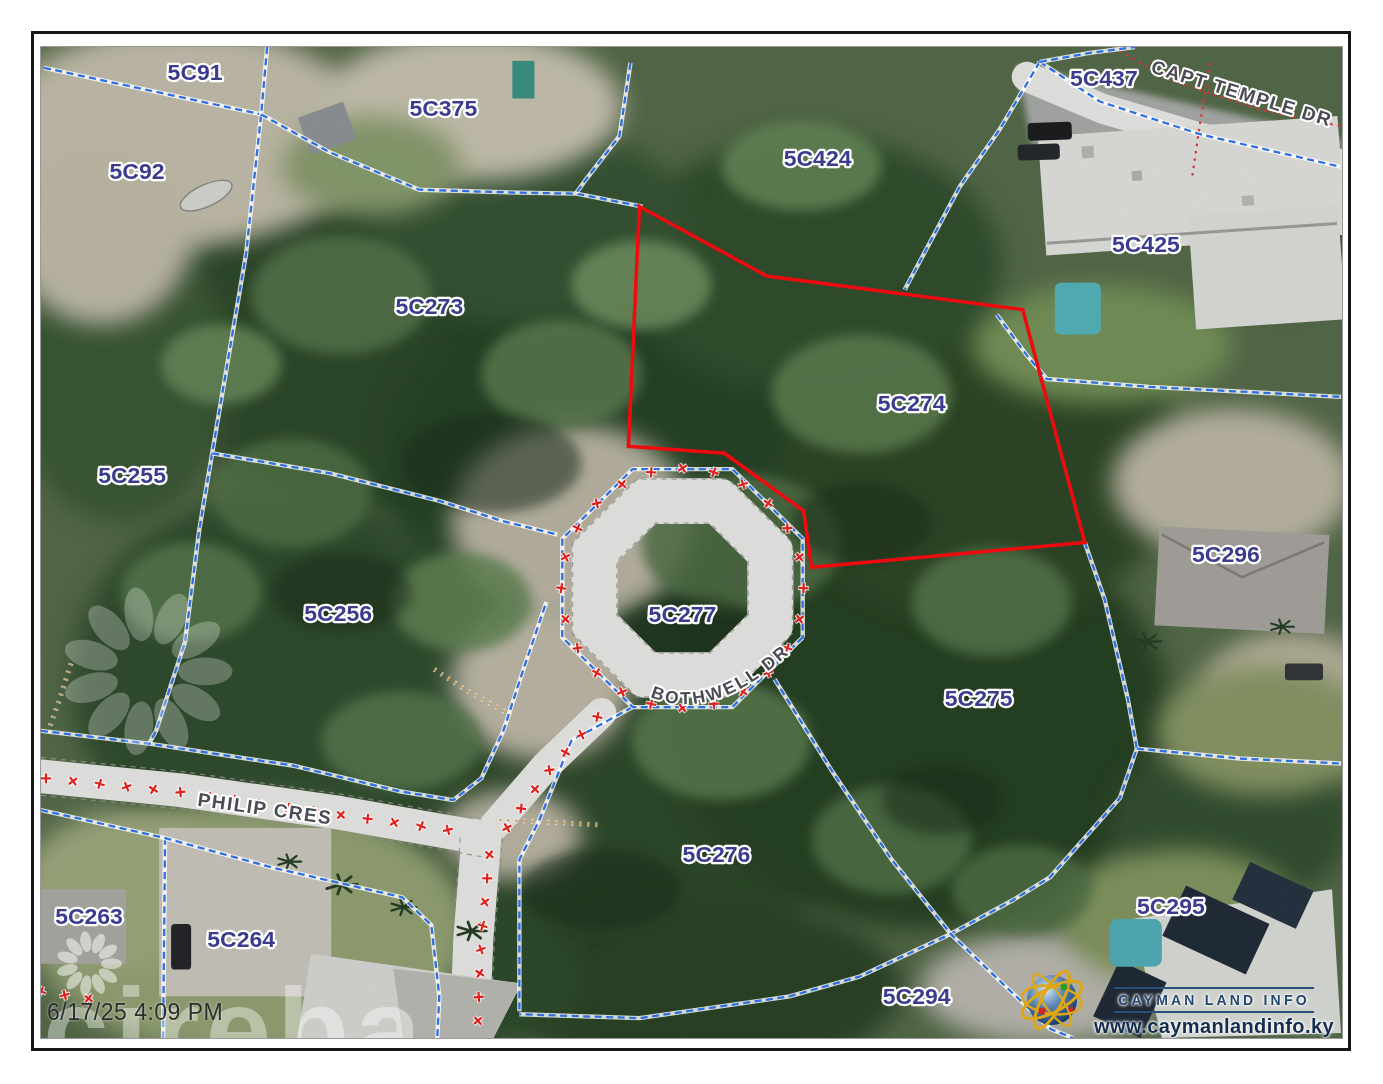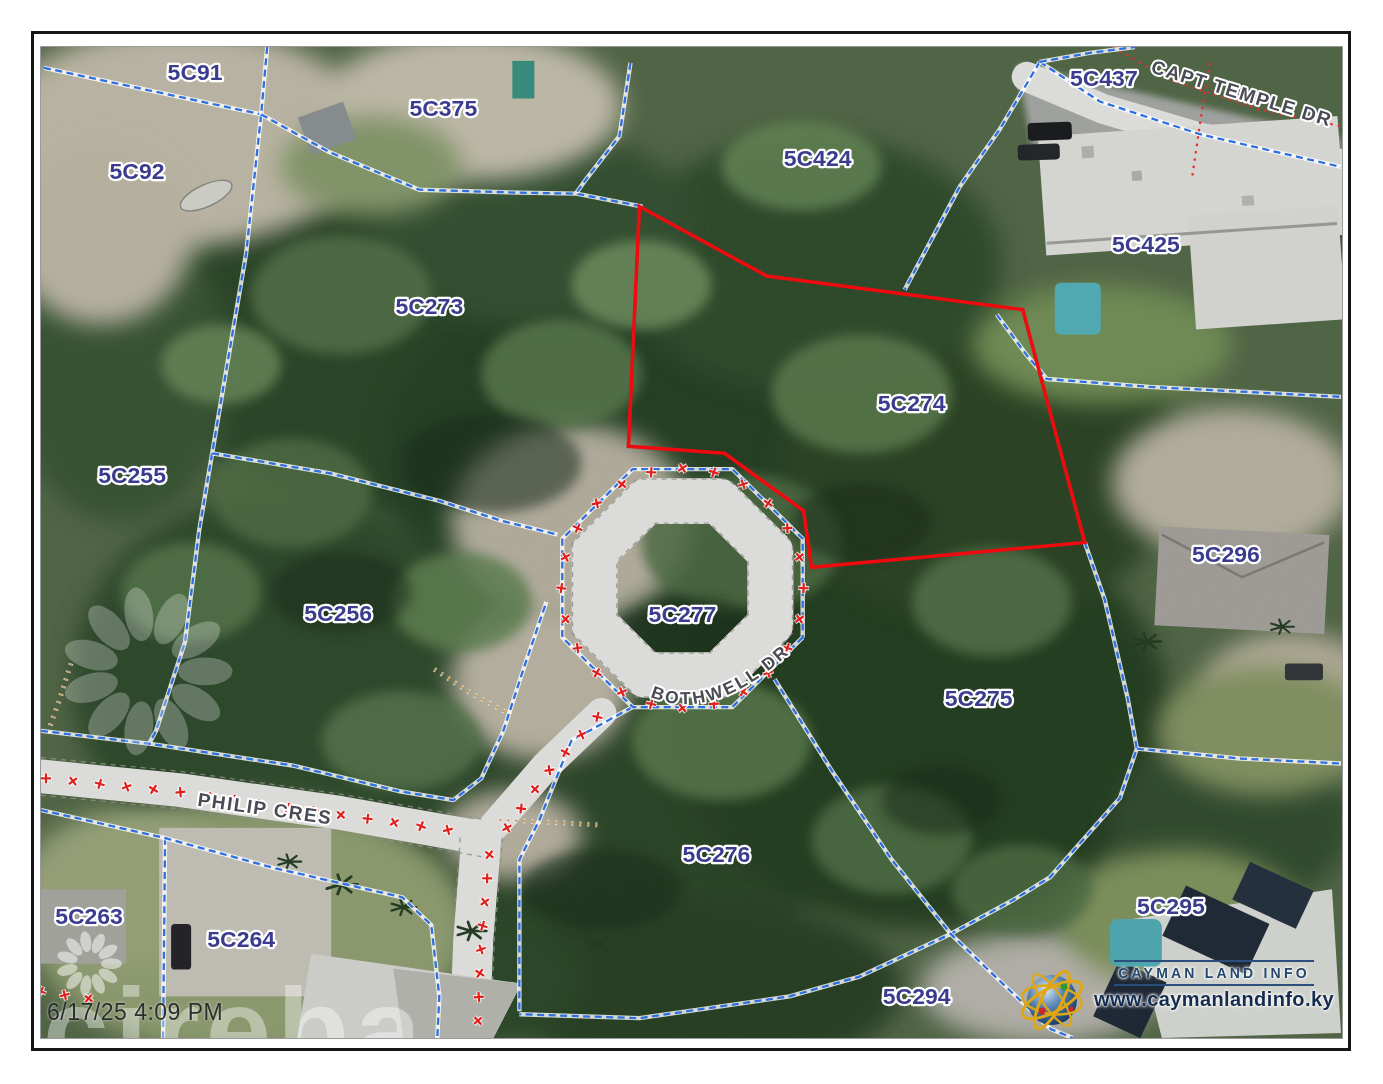--- a/index.html
+++ b/index.html
@@ -14,21 +14,21 @@
   .map-frame{
     position:absolute;left:40px;top:46px;width:1301px;height:991px;
     border:1px solid #9a9a9a;background:#5c7350;overflow:hidden;
   }
   .map-frame > svg{position:absolute;left:0;top:0;width:100%;height:100%;display:block;}
   .timestamp{
     position:absolute;left:6px;bottom:12px;font-size:23px;color:#2d2d2d;
     letter-spacing:.5px;text-shadow:0 0 3px rgba(255,255,255,.7);z-index:6;
   }
   .cli-logo{
-    position:absolute;right:8px;bottom:0px;display:flex;align-items:flex-start;
+    position:absolute;right:8px;bottom:0px;display:flex;align-items:flex-end;
     gap:2px;z-index:6;
   }
   .cli-text{display:flex;flex-direction:column;align-items:center;}
   .cli-title{
     font-size:14px;font-weight:bold;color:#24476e;letter-spacing:3.2px;
     border-top:2px solid #2a4f7a;border-bottom:2px solid #2a4f7a;
     padding:3px 4px;white-space:nowrap;
     text-shadow:0 0 2px #fff,0 0 3px #fff,0 0 4px #fff;
   }
   .cli-url{

